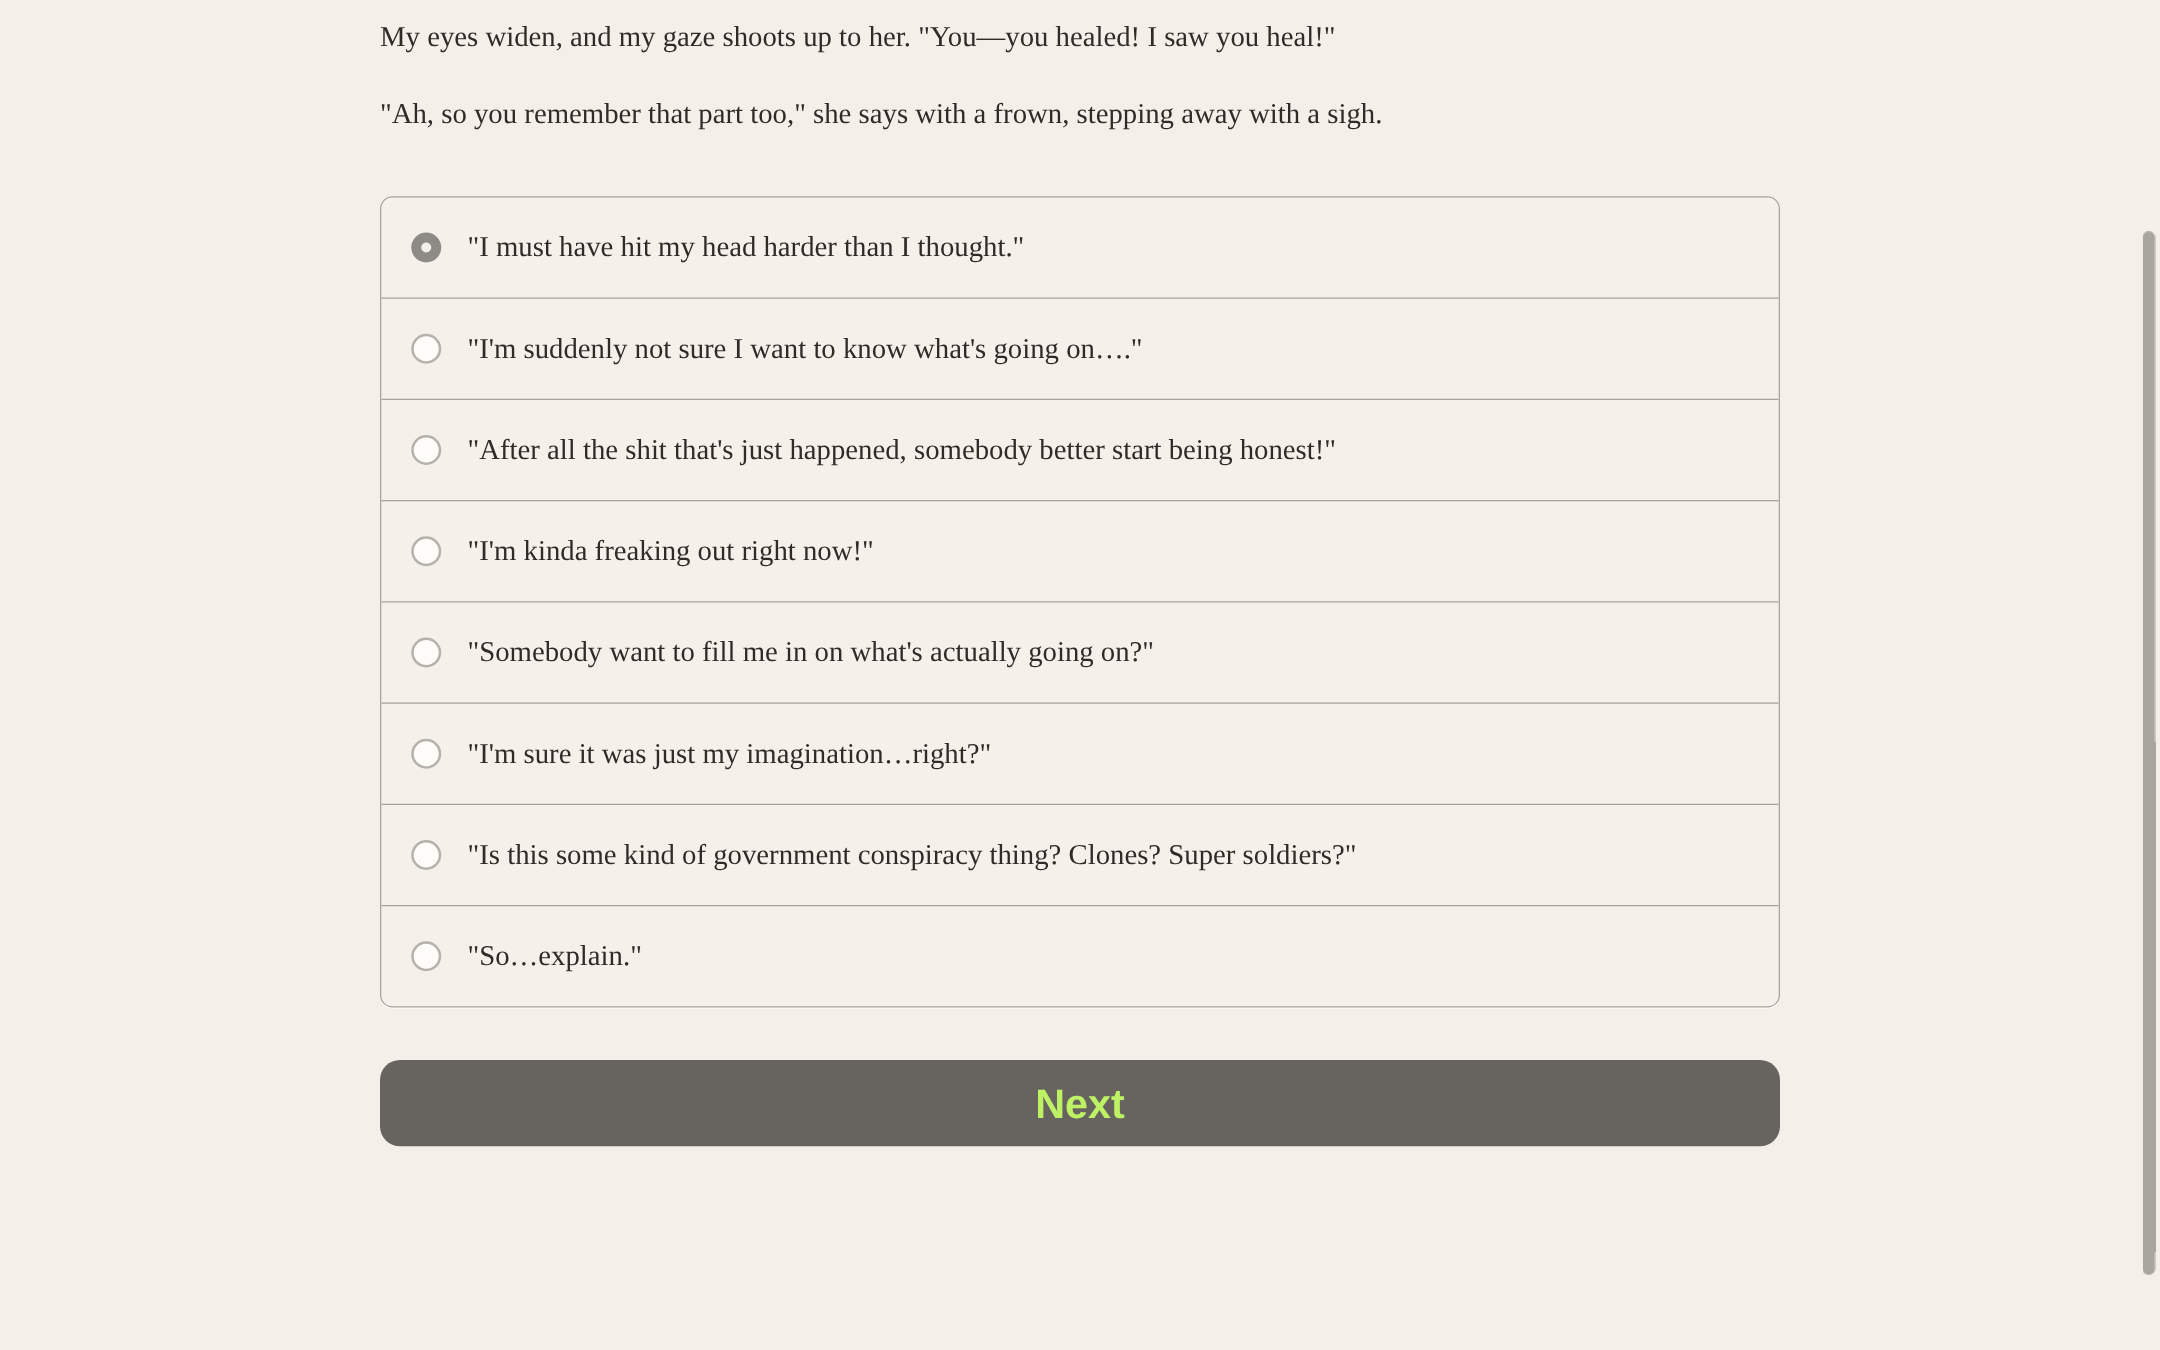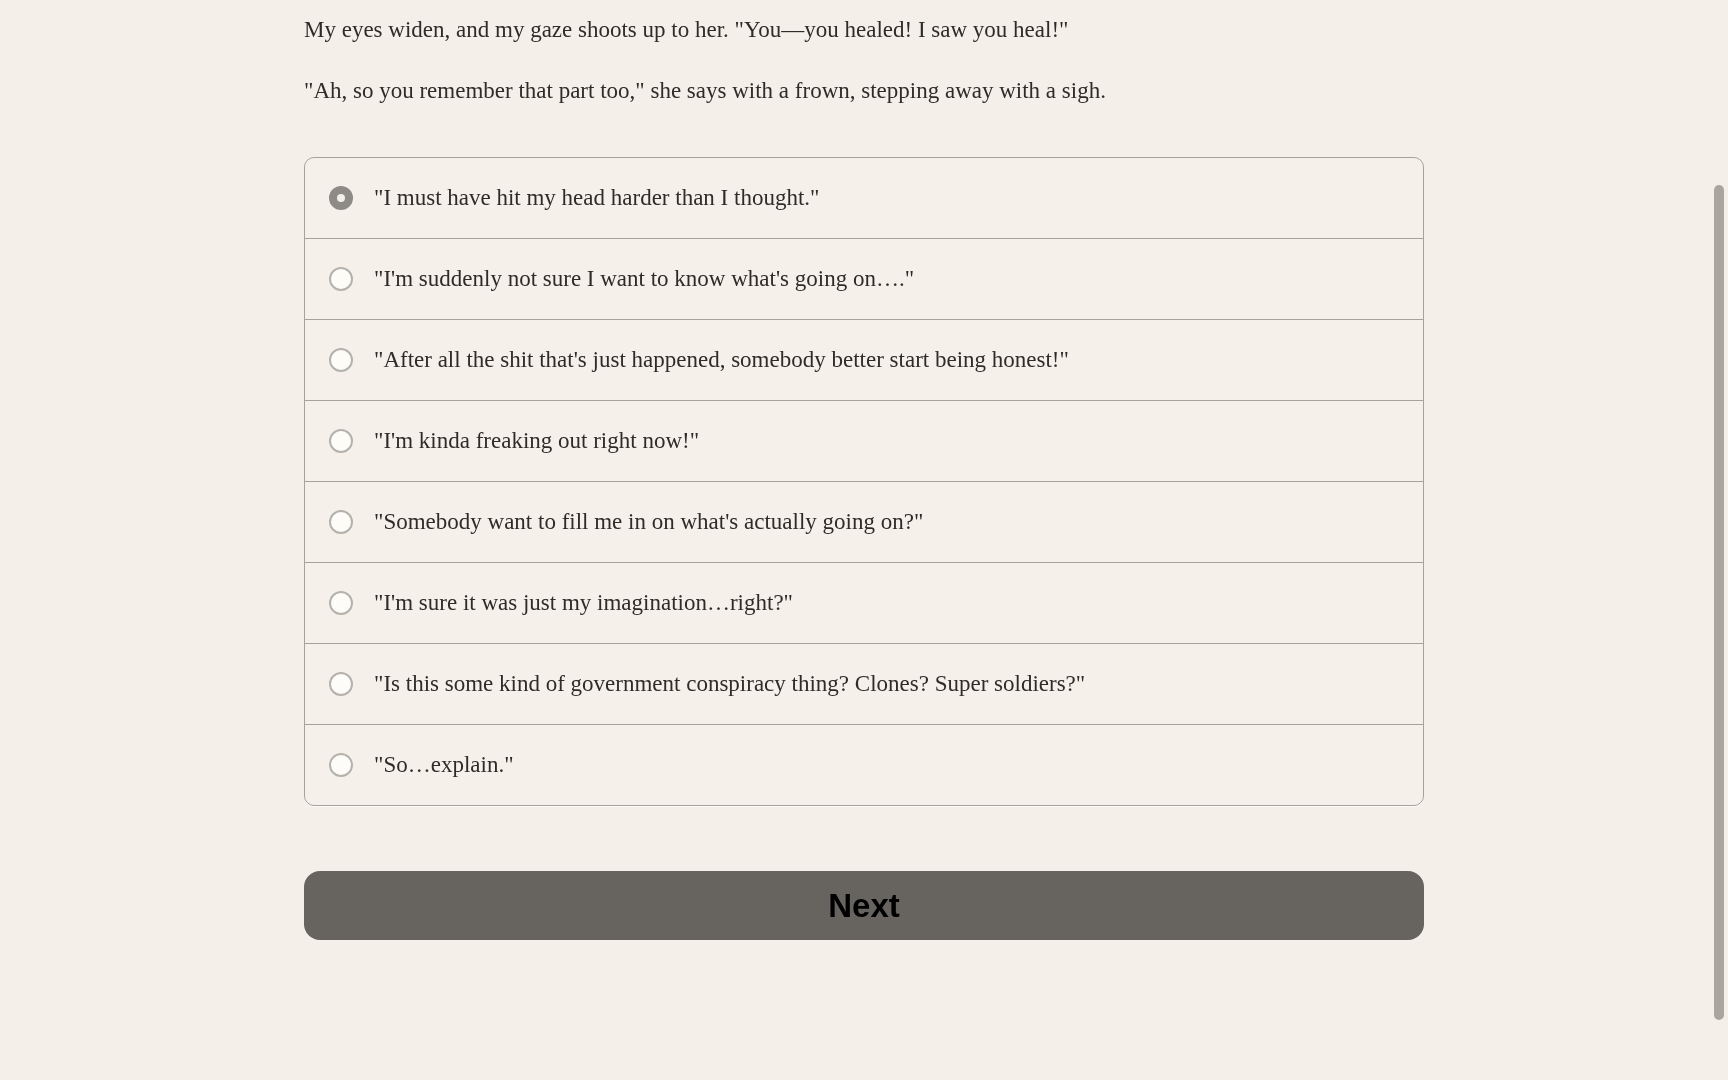--- a/index.html
+++ b/index.html
@@ -65,26 +65,26 @@
     border-radius: 50%;
     background: #f2efe9;
   }
   .choice-label {
     font-size: 23px;
     line-height: 32px;
   }
   .next-btn {
     display: block;
     width: 100%;
-    margin-top: 65px;
+    margin-top: 42px;
     height: 69px;
     border: none;
     border-radius: 16px;
     background: #676460;
-    color: #000000;
+    color: #bef264;
     font-family: "Liberation Sans", "DejaVu Sans", sans-serif;
     font-weight: bold;
     font-size: 33px;
     cursor: pointer;
   }
   .scrollbar-thumb {
     position: fixed;
     top: 185px;
     right: 4px;
     width: 10px;

